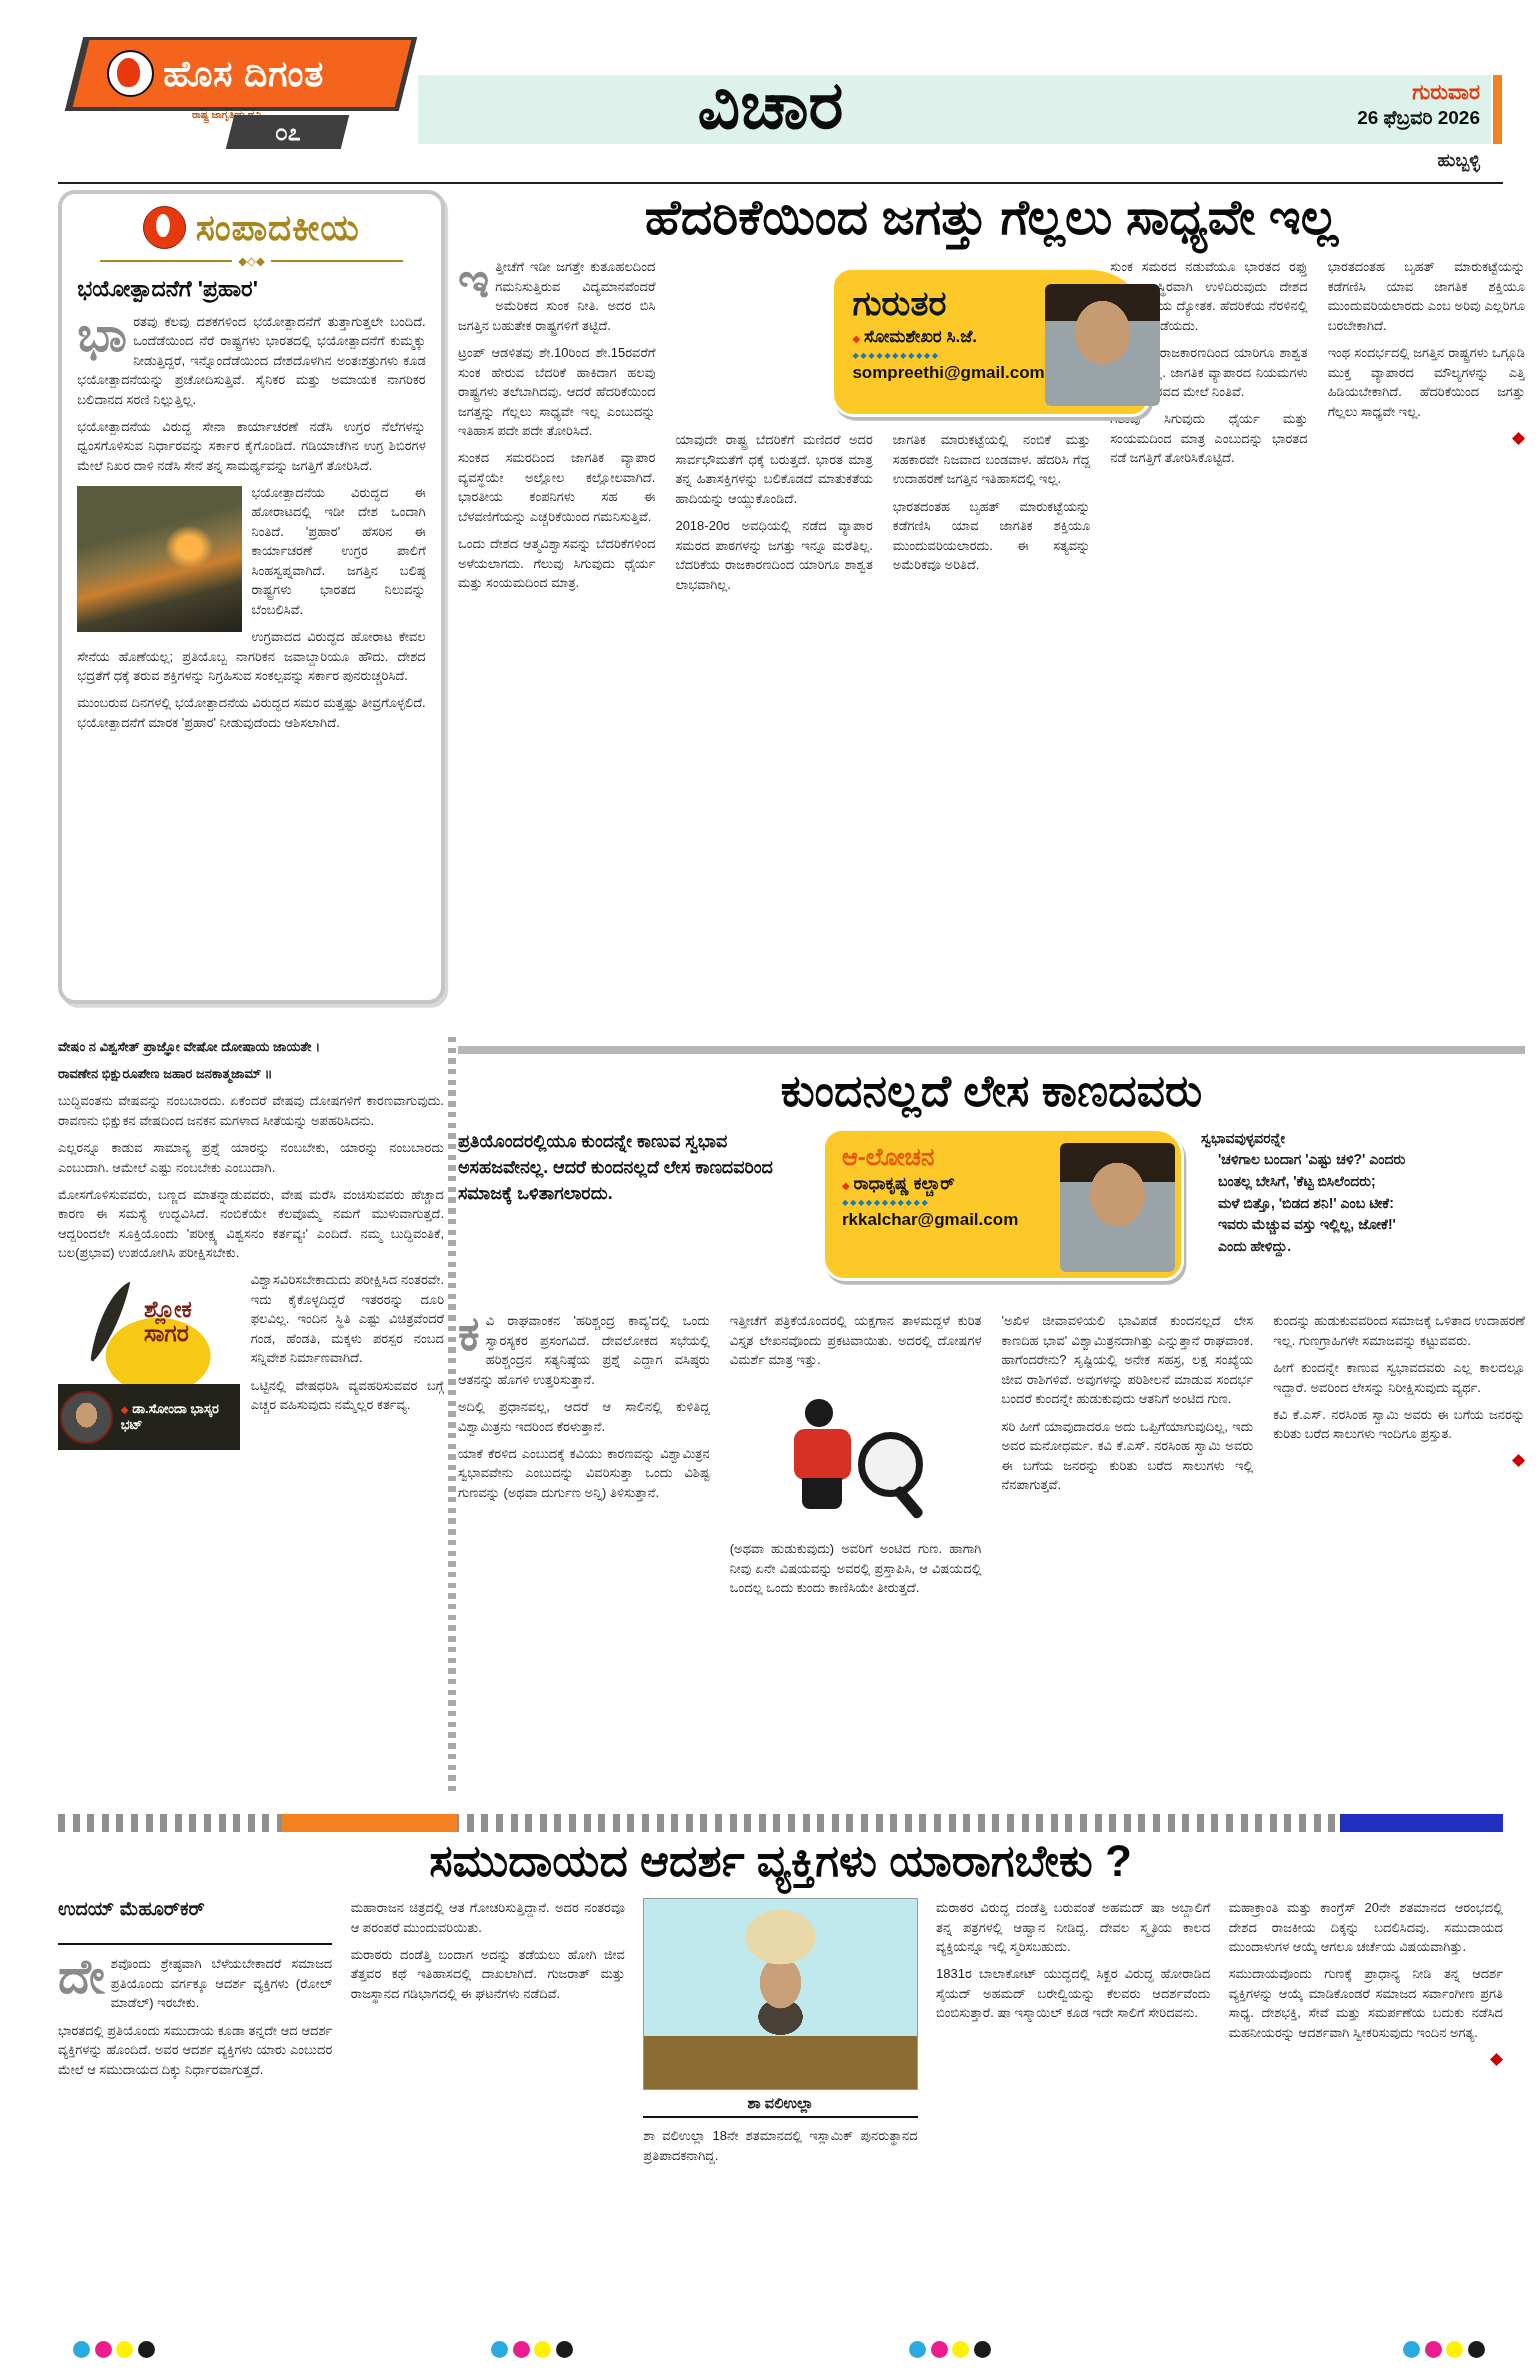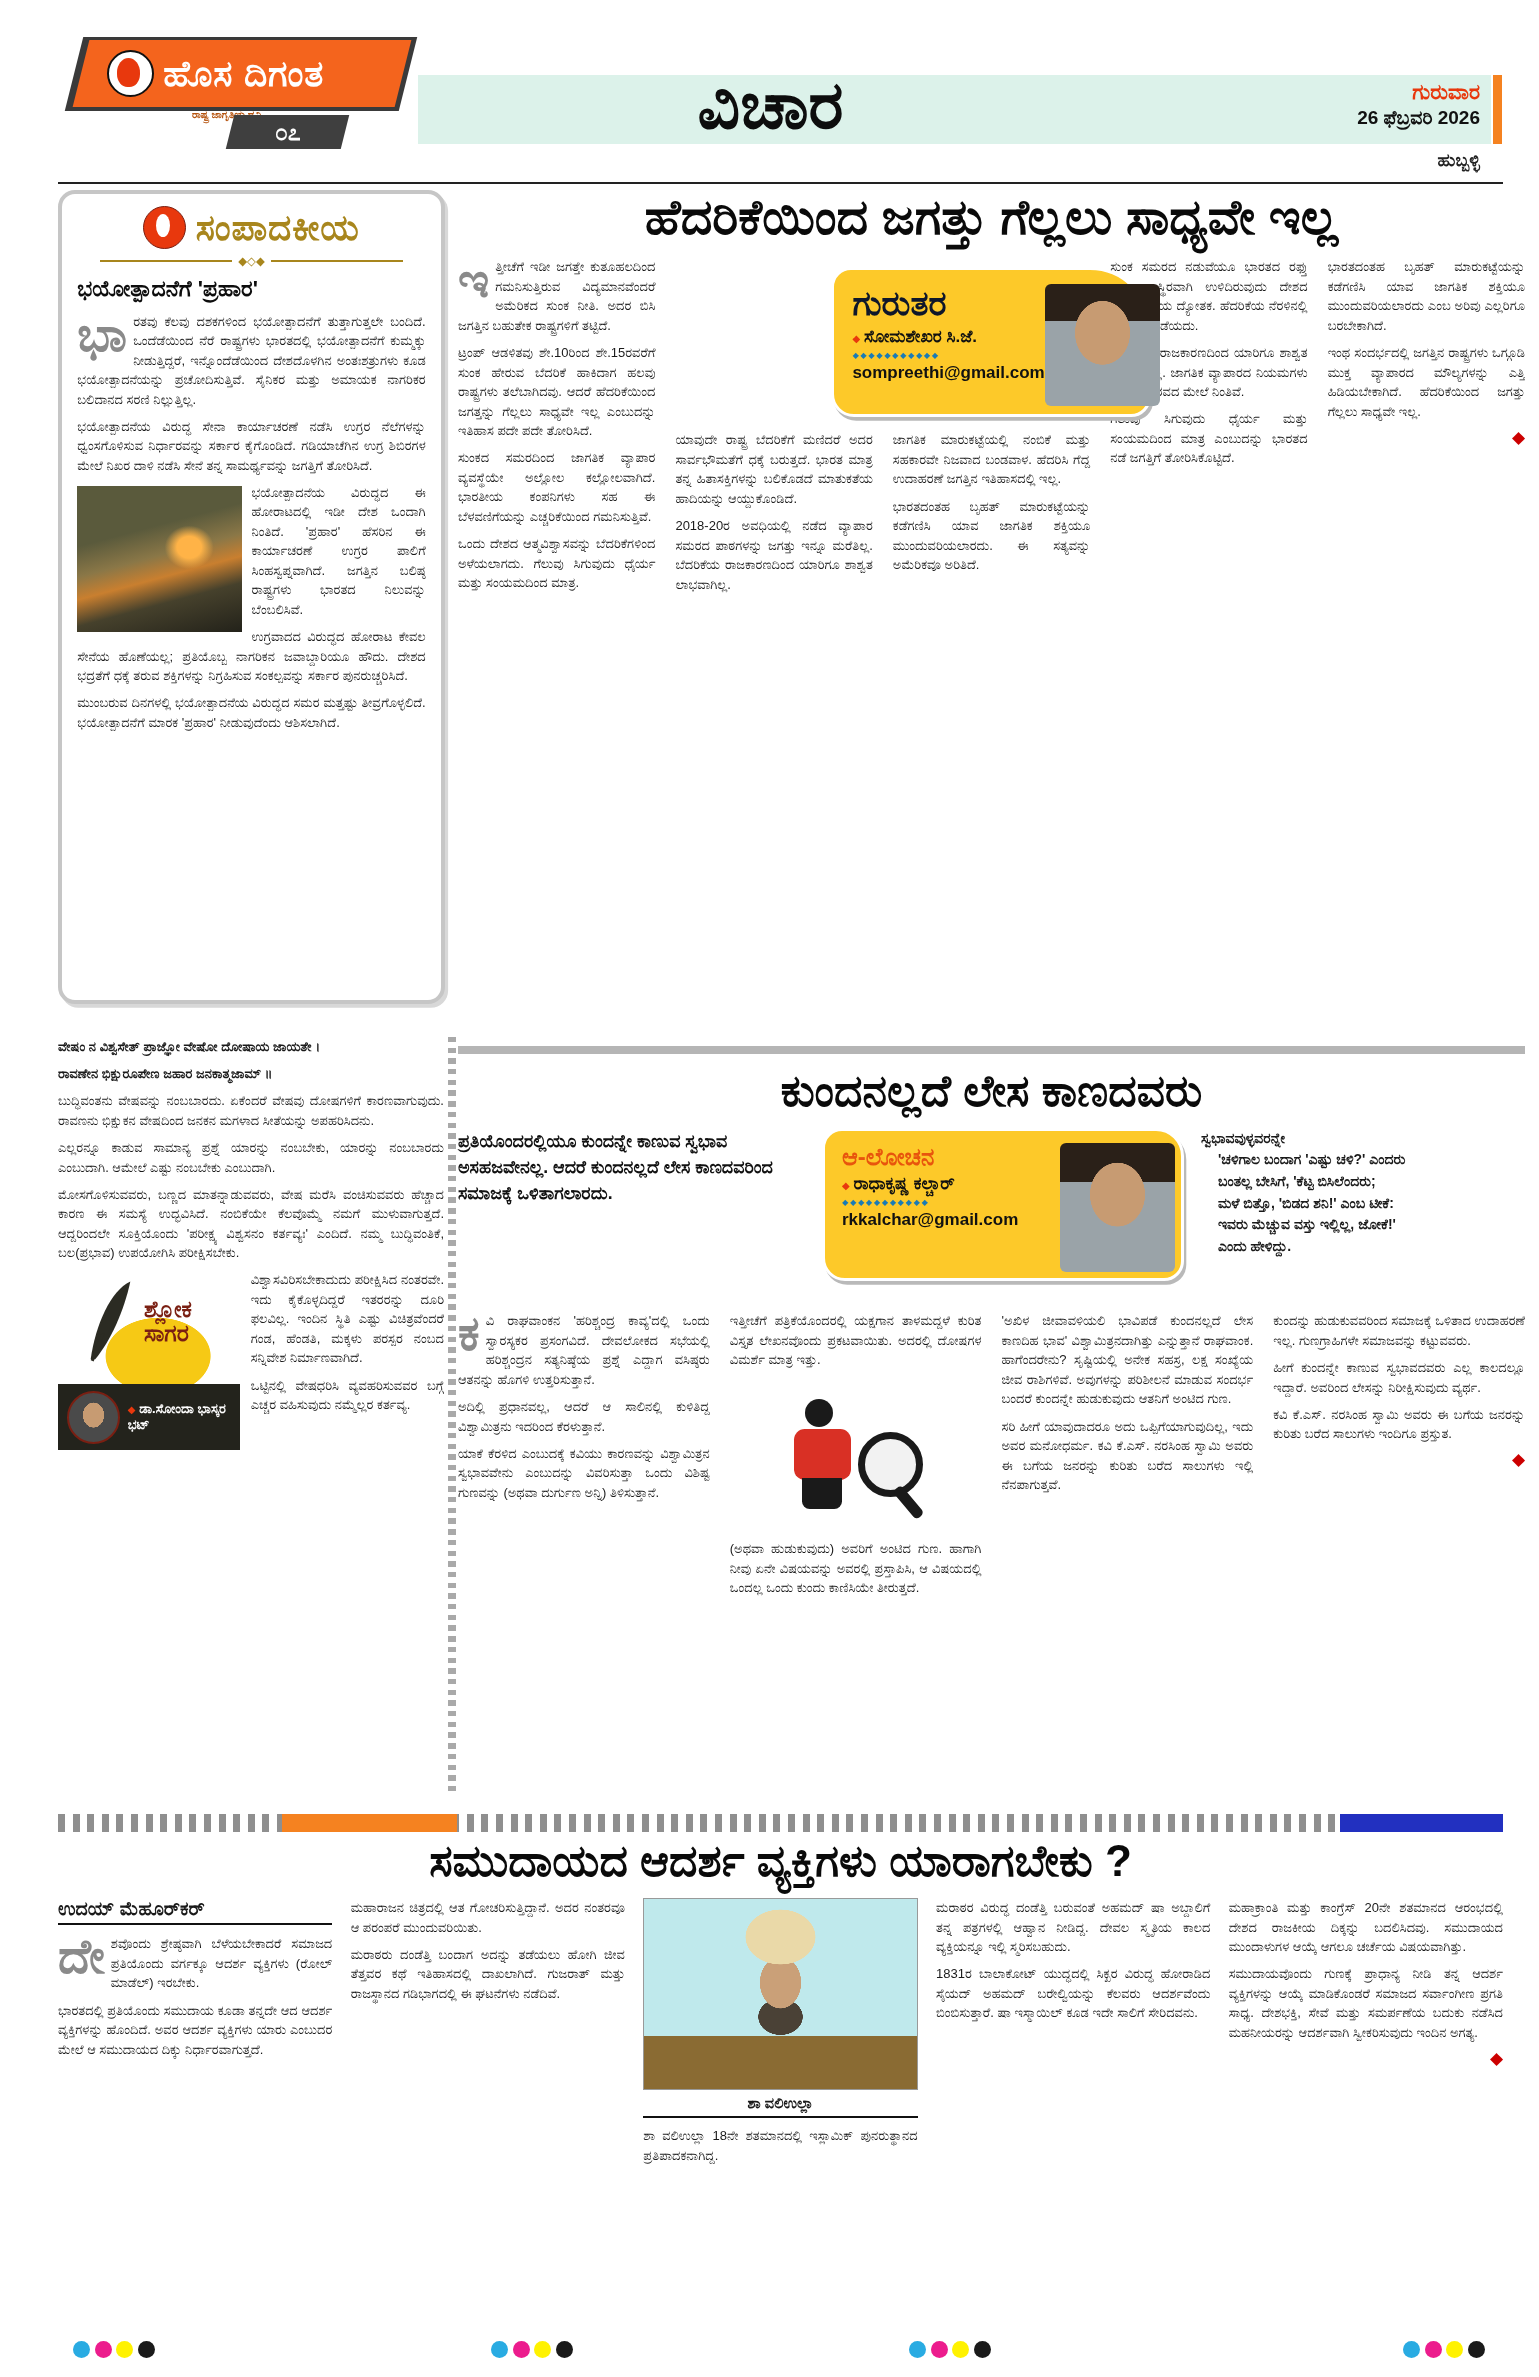--- a/index.html
+++ b/index.html
@@ -61,21 +61,21 @@
     linear-gradient(180deg,#2a2018 0 30%, #9aa3a8 30% 100%);}
 
   
   .vesha{position:absolute;left:58px;top:1037px;width:386px;height:757px;overflow:hidden;}
   .vesha-headline{font-size:33px;font-weight:800;margin:0 0 9.2px 0;color:#0d0d0d;}
   .shloka{font-size:14.6px;font-weight:800;margin:0 0 3.1px 0;line-height:1.45;}
   .sagara-box{float:left;width:182px;height:180px;margin:4.6px 10.7px 3.1px 0;position:relative;background:
     radial-gradient(84px 61px at 55% 45%, #f6c915 62%, rgba(246,201,21,0) 63%), #fff;}
   .sagara-title{position:absolute;left:86px;top:21.5px;font-size:23px;font-weight:800;color:#7a1f12;line-height:1.05;}
   .sagara-feather{position:absolute;left:21.5px;top:4.6px;}
-  .sagara-banner{position:absolute;left:0;bottom:4.6px;width:100%;height:66px;background:#23231c;display:flex;align-items:center;gap:7.7px;padding:0 9px;box-sizing:border-box;}
+  .sagara-banner{position:absolute;left:0;bottom:4.6px;width:100%;height:66px;background:#23231c;display:flex;align-items:center;gap:7.7px;padding:0 2px;box-sizing:border-box;}
   .sagara-photo{width:49px;height:49px;border-radius:50%;border:2.3px solid #7a1f12;flex:0 0 auto;background:
     radial-gradient(17px 20px at 50% 45%, #c79b72 62%, rgba(0,0,0,0) 63%),
     linear-gradient(180deg,#4a4a4a 0 100%);}
   .sagara-author{color:#fff;font-size:13px;font-weight:800;line-height:1.3;}
 
   .v-divider{position:absolute;left:448px;top:1037px;width:8.4px;height:757px;background:repeating-linear-gradient(180deg,#a9a9a9 0 5.4px,rgba(0,0,0,0) 5.4px 10.7px);}
 
   
   .mid-art{position:absolute;left:458px;top:1046px;width:1067px;height:755px;}
   .grey-bar{width:100%;height:7.7px;background:#b5b5b5;}
@@ -97,21 +97,21 @@
   
   .bot-divider{position:absolute;left:58px;top:1814px;width:1445px;height:18.4px;background:repeating-linear-gradient(90deg,#8f8f8f 0 7px,#fff 7px 14.6px);}
   .bot-divider .seg-orange{position:absolute;left:224px;top:0;width:175px;height:100%;background:#f58220;}
   .bot-divider .seg-blue{position:absolute;right:0;top:0;width:163px;height:100%;background:#2230c0;}
 
   
   .bot-art{position:absolute;left:58px;top:1838px;width:1445px;height:500px;}
   .bot-headline{text-align:center;font-size:44px;font-weight:800;color:#0a0a0a;line-height:1.05;}
   .bot-cols{display:flex;gap:18.4px;margin-top:14px;height:418px;overflow:hidden;}
   .bot-cols .col{flex:1;min-width:0;}
-  .byline{font-size:19px;font-weight:800;border-bottom:2.3px solid #111;padding-bottom:3px;margin-bottom:9.2px;}
+  .byline{font-size:19px;font-weight:800;border-bottom:2.3px solid #111;padding-bottom:23px;margin-bottom:9.2px;}
   .portrait{width:100%;height:192px;box-sizing:border-box;border:0.8px solid #999;background:
     radial-gradient(51px 40px at 50% 20%, #ead9a8 68%, rgba(0,0,0,0) 69%),
     radial-gradient(32px 40px at 50% 44%, #caa078 64%, rgba(0,0,0,0) 65%),
     radial-gradient(38px 31px at 50% 62%, #4a4136 58%, rgba(0,0,0,0) 59%),
     linear-gradient(180deg,#bfe9ec 0 72%, #8a6b33 72% 100%);}
   .portrait-caption{text-align:center;font-size:14.6px;font-weight:800;border-bottom:2.3px solid #111;padding:4.6px 0;margin-bottom:7.7px;}
 
   
   .dots{position:absolute;top:2341px;display:flex;gap:4.6px;}
   .d{width:17px;height:17px;border-radius:50%;}

